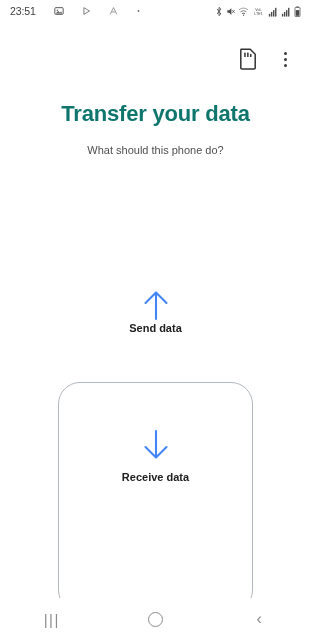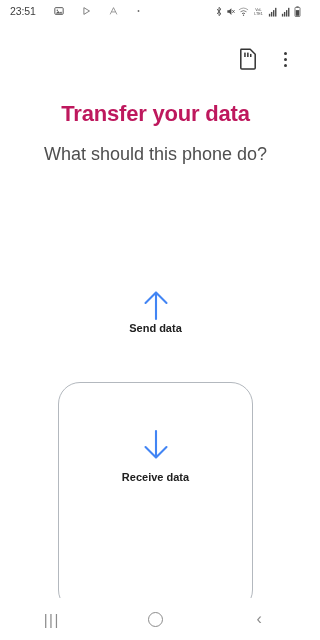--- a/index.html
+++ b/index.html
@@ -42,27 +42,27 @@
   #overflow-button {
     width:20px; height:22px;
     display:flex; flex-direction:column; align-items:center; justify-content:center; gap:3px;
   }
   #overflow-button .dot { width:3px; height:3px; border-radius:50%; background:#3a3a3a; }
 
   
   #page-title {
     position:absolute; top:101px; left:0; width:311px;
     text-align:center;
-    font-size:22px; font-weight:bold; color:#be185d;
+    font-size:22px; font-weight:bold; color:#0f766e;
     letter-spacing:-0.2px;
   }
   #page-subtitle {
     position:absolute; top:144px; left:0; width:311px;
     text-align:center;
-    font-size:18px; color:#4f4f4f;
+    font-size:11px; color:#4f4f4f;
   }
 
   
   #send-option {
     position:absolute; top:288px; left:0; width:311px;
     display:flex; flex-direction:column; align-items:center;
   }
   #send-label {
     font-size:11px; font-weight:bold; color:#202020;
   }

